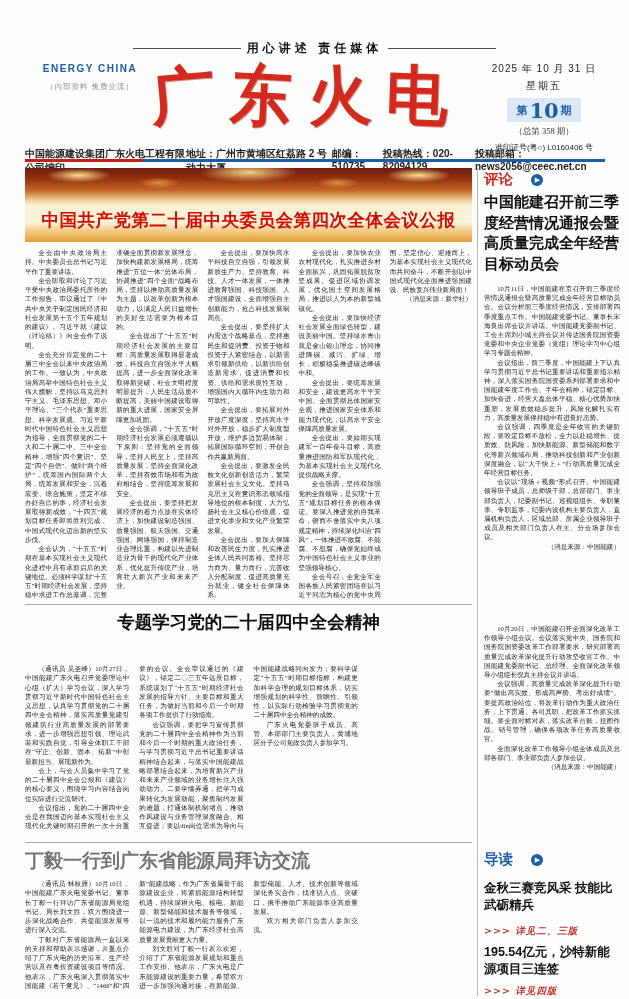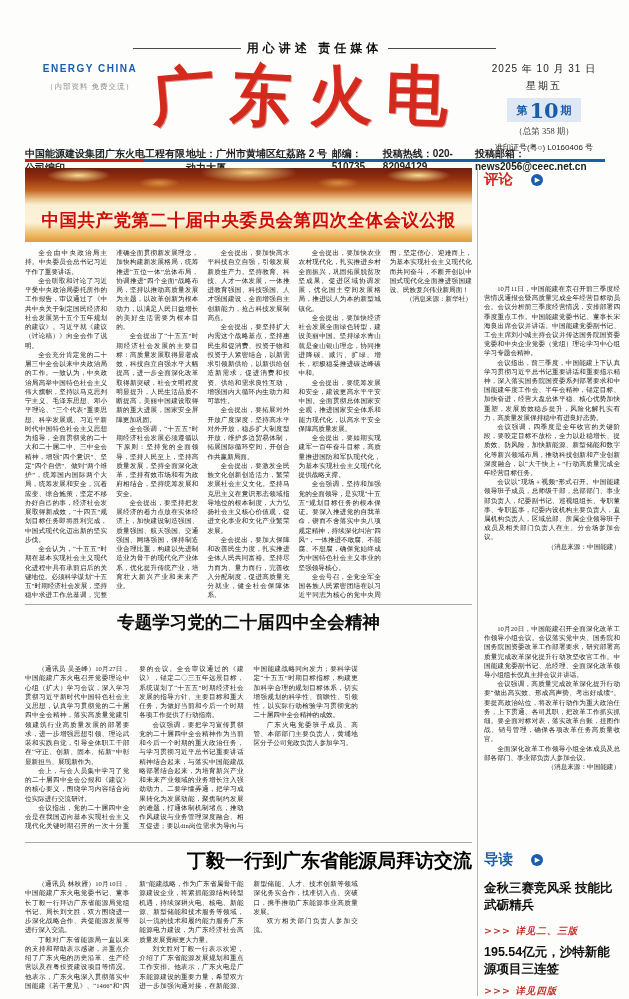--- a/index.html
+++ b/index.html
@@ -63,22 +63,22 @@
   .lead-body { top:248px; left:25px; width:447px; height:352px; column-count:5; column-gap:9px; }
 
   .hrule { left:25px; width:447px; height:1px; background:#a9a9a9; }
 
   .mid-headline { top:611px; left:25px; width:447px; text-align:center;
     font-family:"Liberation Sans","DejaVu Sans",sans-serif; font-weight:900; color:#0d0d0d; }
   .mid-headline .l1 { font-size:19px; line-height:24px; }
   .mid-headline .l2 { font-size:17.5px; line-height:23px; }
   .mid-body { top:664px; left:25px; width:447px; height:174px; column-count:4; column-gap:10px; }
 
-  .bot-headline { top:848px; left:25px; width:447px; text-align:right;
-    font-family:"Liberation Sans","DejaVu Sans",sans-serif; font-weight:900; font-size:19px; color:#000000; }
+  .bot-headline { top:848px; left:25px; width:447px; text-align:left;
+    font-family:"Liberation Sans","DejaVu Sans",sans-serif; font-weight:900; font-size:19px; color:#737373; }
   .bot-body { top:879px; left:25px; width:447px; height:117px; column-count:4; column-gap:10px; }
 
   
   .v-rule { top:168px; left:477px; width:1px; height:828px; background:#b5b5b5; }
   .sidebar { top:168px; left:484px; width:136px; height:828px; }
   .side-label { position:absolute; display:flex; align-items:center; gap:18px;
     font-family:"Liberation Sans","DejaVu Sans",sans-serif; font-weight:900; font-size:14.5px; }
   .side-label.red  { color:#d2281e; }
   .side-label.blue { color:#1b5cab; }
   .arrow-icon { width:12px; height:12px; border-radius:50%; background:#1b5cab; color:#fff; display:flex; align-items:center; justify-content:center; font-size:7px; line-height:1; padding-left:1px; }
@@ -179,20 +179,21 @@
   </div>
 
 <div class="abs v-rule"></div>
 <div class="abs sidebar">
 
   <div class="side-label red" style="top:2px;">
     <span>评论</span>
     <span class="arrow-icon">▶</span>
   </div>
 
+  <div class="side-headline" style="top:24px; width:136px;">中国能建召开前三季度经营情况通报会暨高质量完成全年经营目标动员会</div>
 
   <div class="side-body" style="top:116px; height:272px;">
       <p class="para">10月11日，中国能建在京召开前三季度经营情况通报会暨高质量完成全年经营目标动员会。会议分析前三季度经营情况，安排部署四季度重点工作。中国能建党委书记、董事长宋海良出席会议并讲话。中国能建党委副书记、工会主席刘小城主持会议并传达国务院国资委党委和中央企业党委（党组）理论学习中心组学习专题会精神。</p>
       <p class="para">会议指出，前三季度，中国能建上下认真学习贯彻习近平总书记重要讲话和重要指示精神，深入落实国务院国资委系列部署要求和中国能建年度工作会、半年会精神，锚定目标、加快奋进，经营大盘总体平稳、核心优势加快重塑，发展质效稳步提升，风险化解扎实有力，高质量发展保持稳中有进良好态势。</p>
       <p class="para">会议强调，四季度是全年收官的关键阶段，要咬定目标不放松，全力以赴稳增长、提质效、防风险，加快新能源、新型储能和数字化等新兴领域布局，推动科技创新和产业创新深度融合，以“大干快上＋”行动高质量完成全年经营目标任务。</p>
       <p class="para">会议以“现场＋视频”形式召开。中国能建领导班子成员，总师级干部，总部部门、事业部负责人，纪委副书记、巡视组组长、专职董事、专职监事，纪委内设机构主要负责人，直属机构负责人，区域总部、所属企业领导班子成员及相关部门负责人在主、分会场参加会议。</p>
       <p class="para byline">（消息来源：中国能建）</p>
     </div>
 
 

